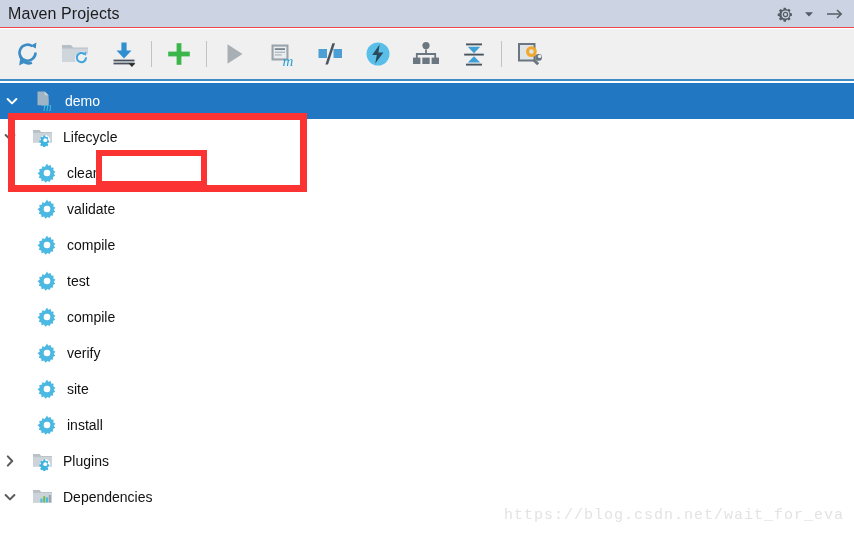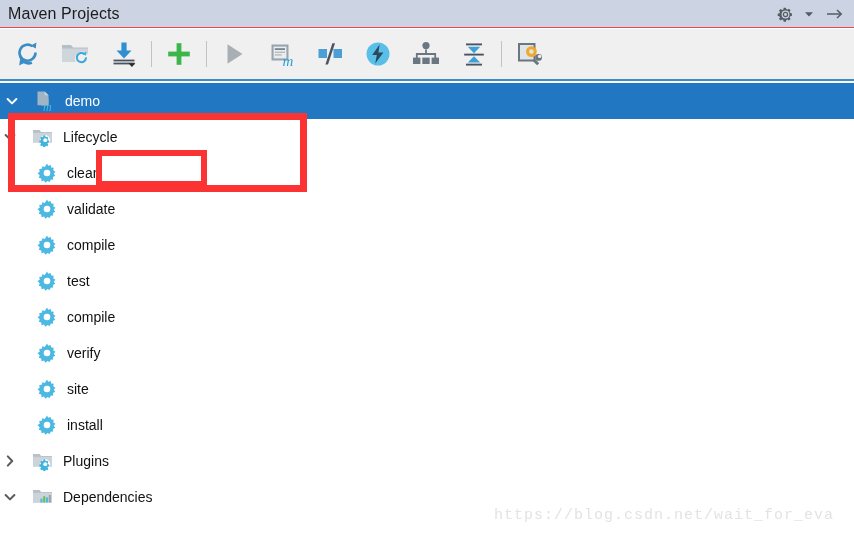--- a/index.html
+++ b/index.html
@@ -129,21 +129,21 @@
   #redbox-inner {
     left: 96px; top: 150px;
     width: 111px; height: 37px;
     border-width: 6px;
     z-index: 6;
   }
 
   
   #watermark {
     position: absolute;
-    right: 20px; bottom: 12px;
+    right: 10px; bottom: 12px;
     font-family: "Liberation Mono", monospace;
     font-size: 15px;
     color: #e3e3e3;
     letter-spacing: 1px;
     user-select: none;
     z-index: 2;
   }
 </style>
 </head>
 <body>

